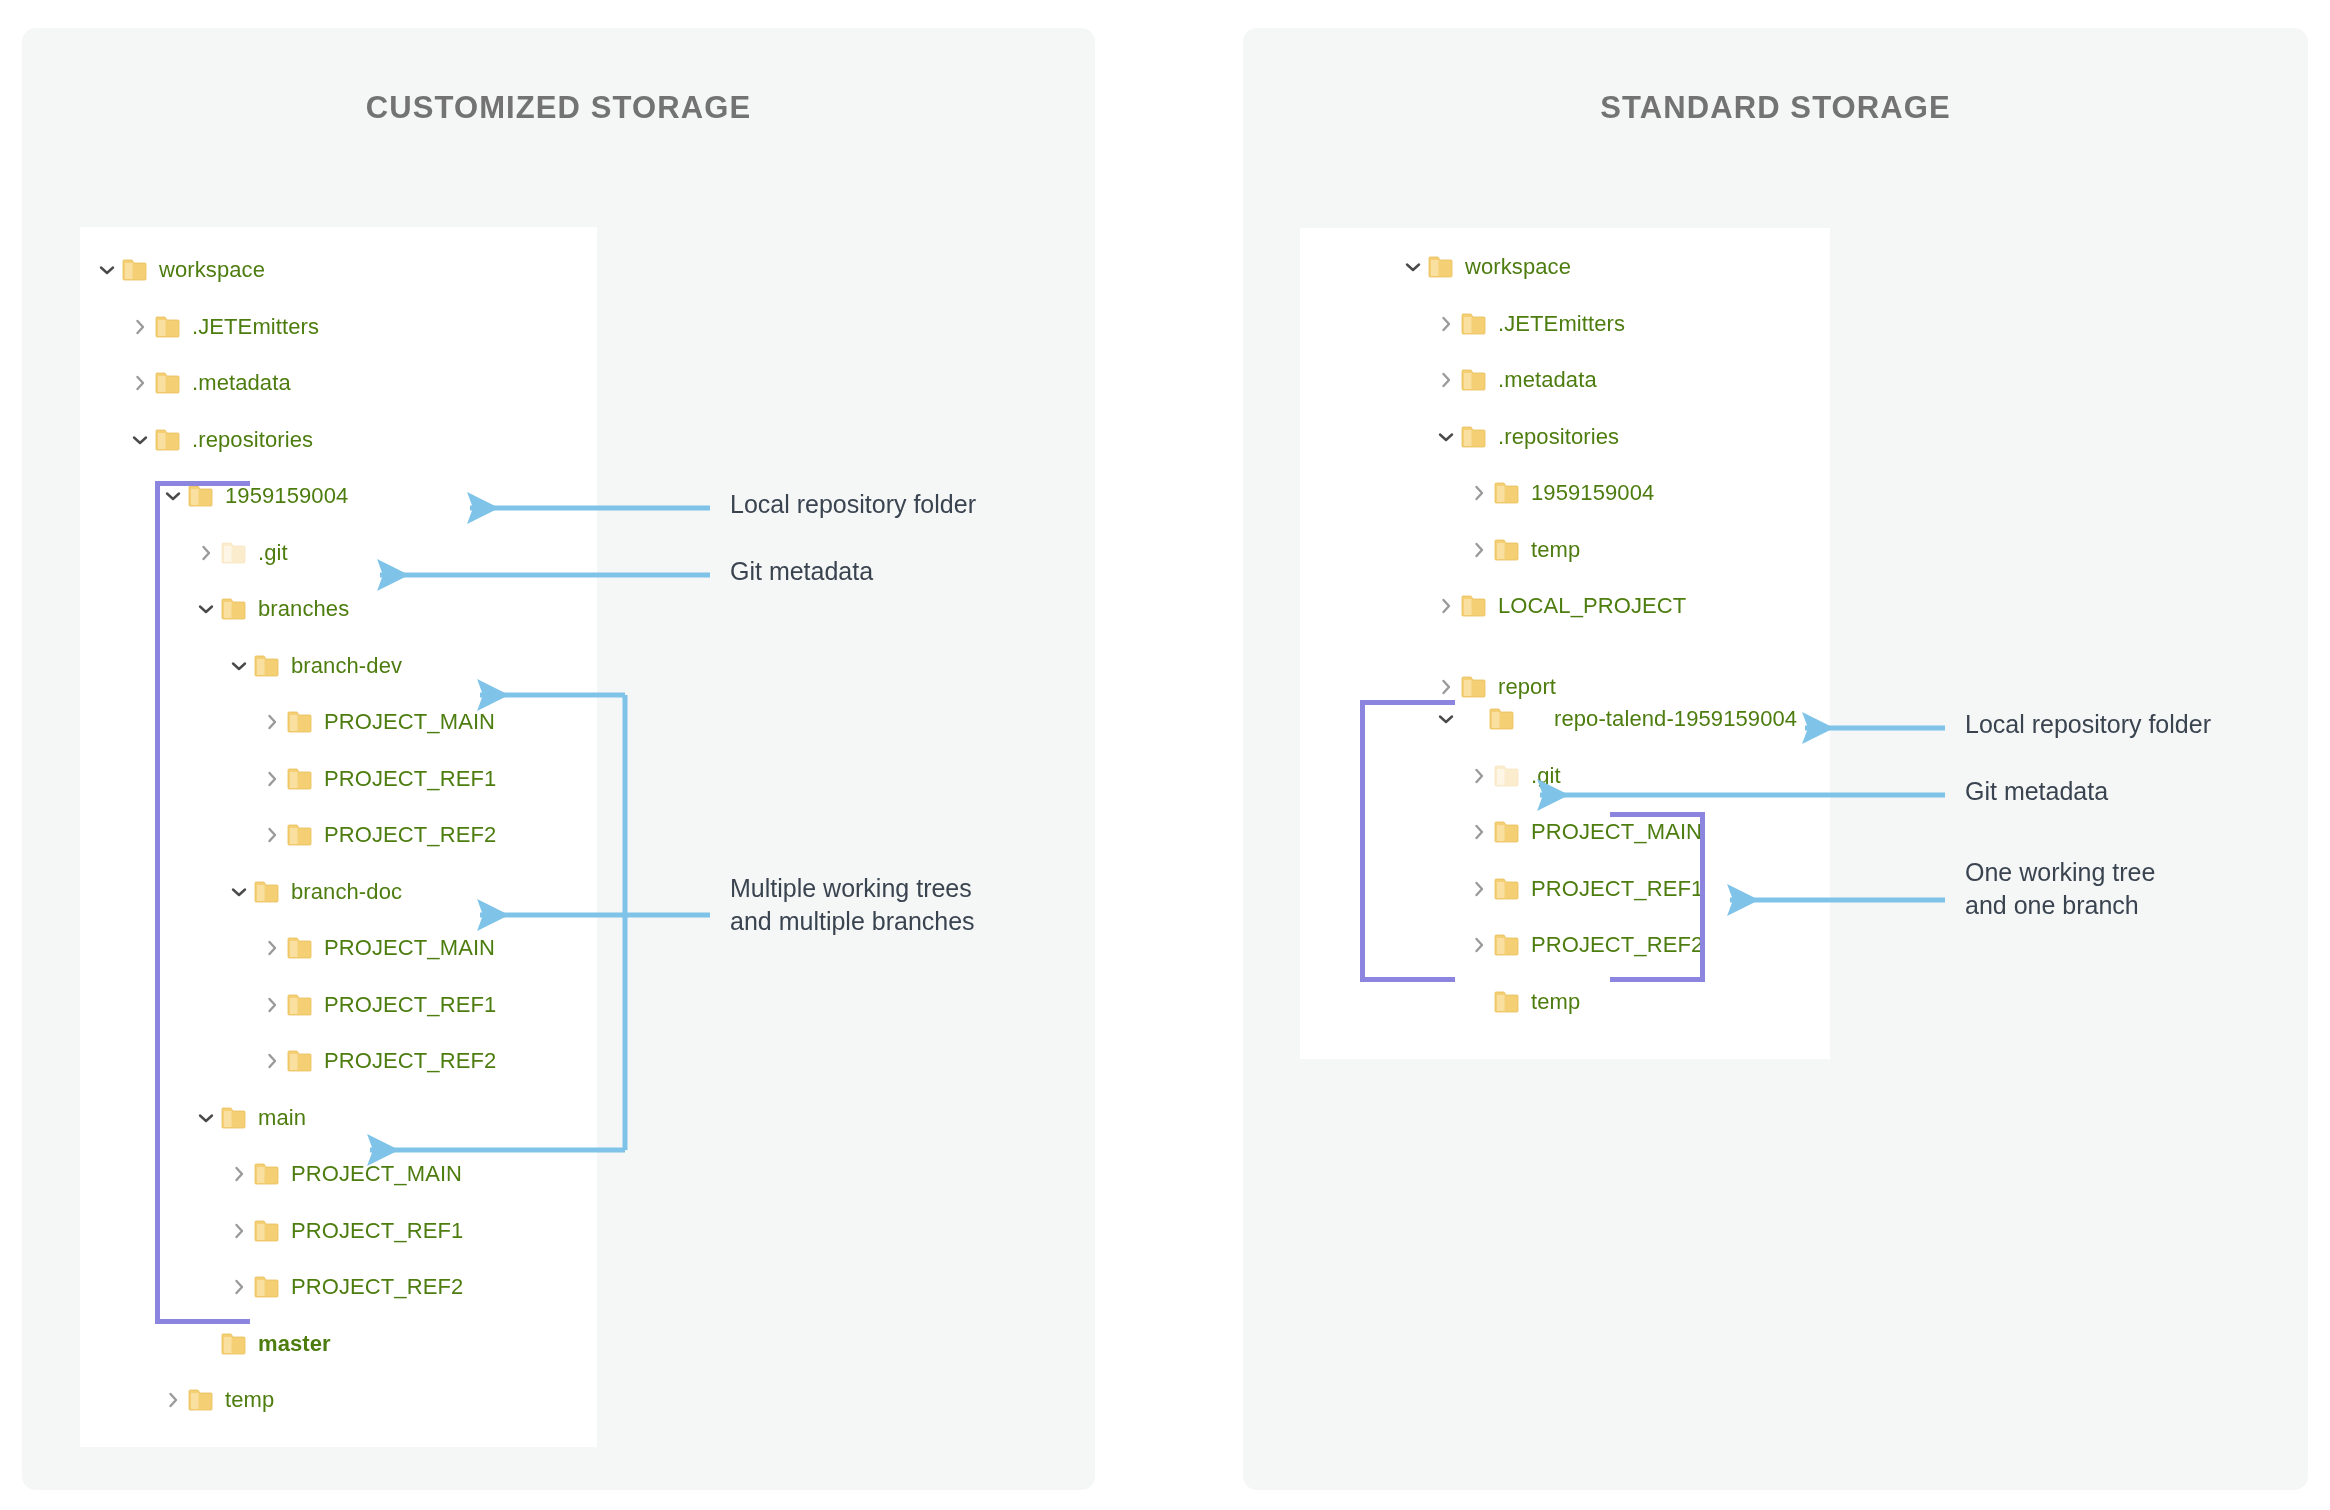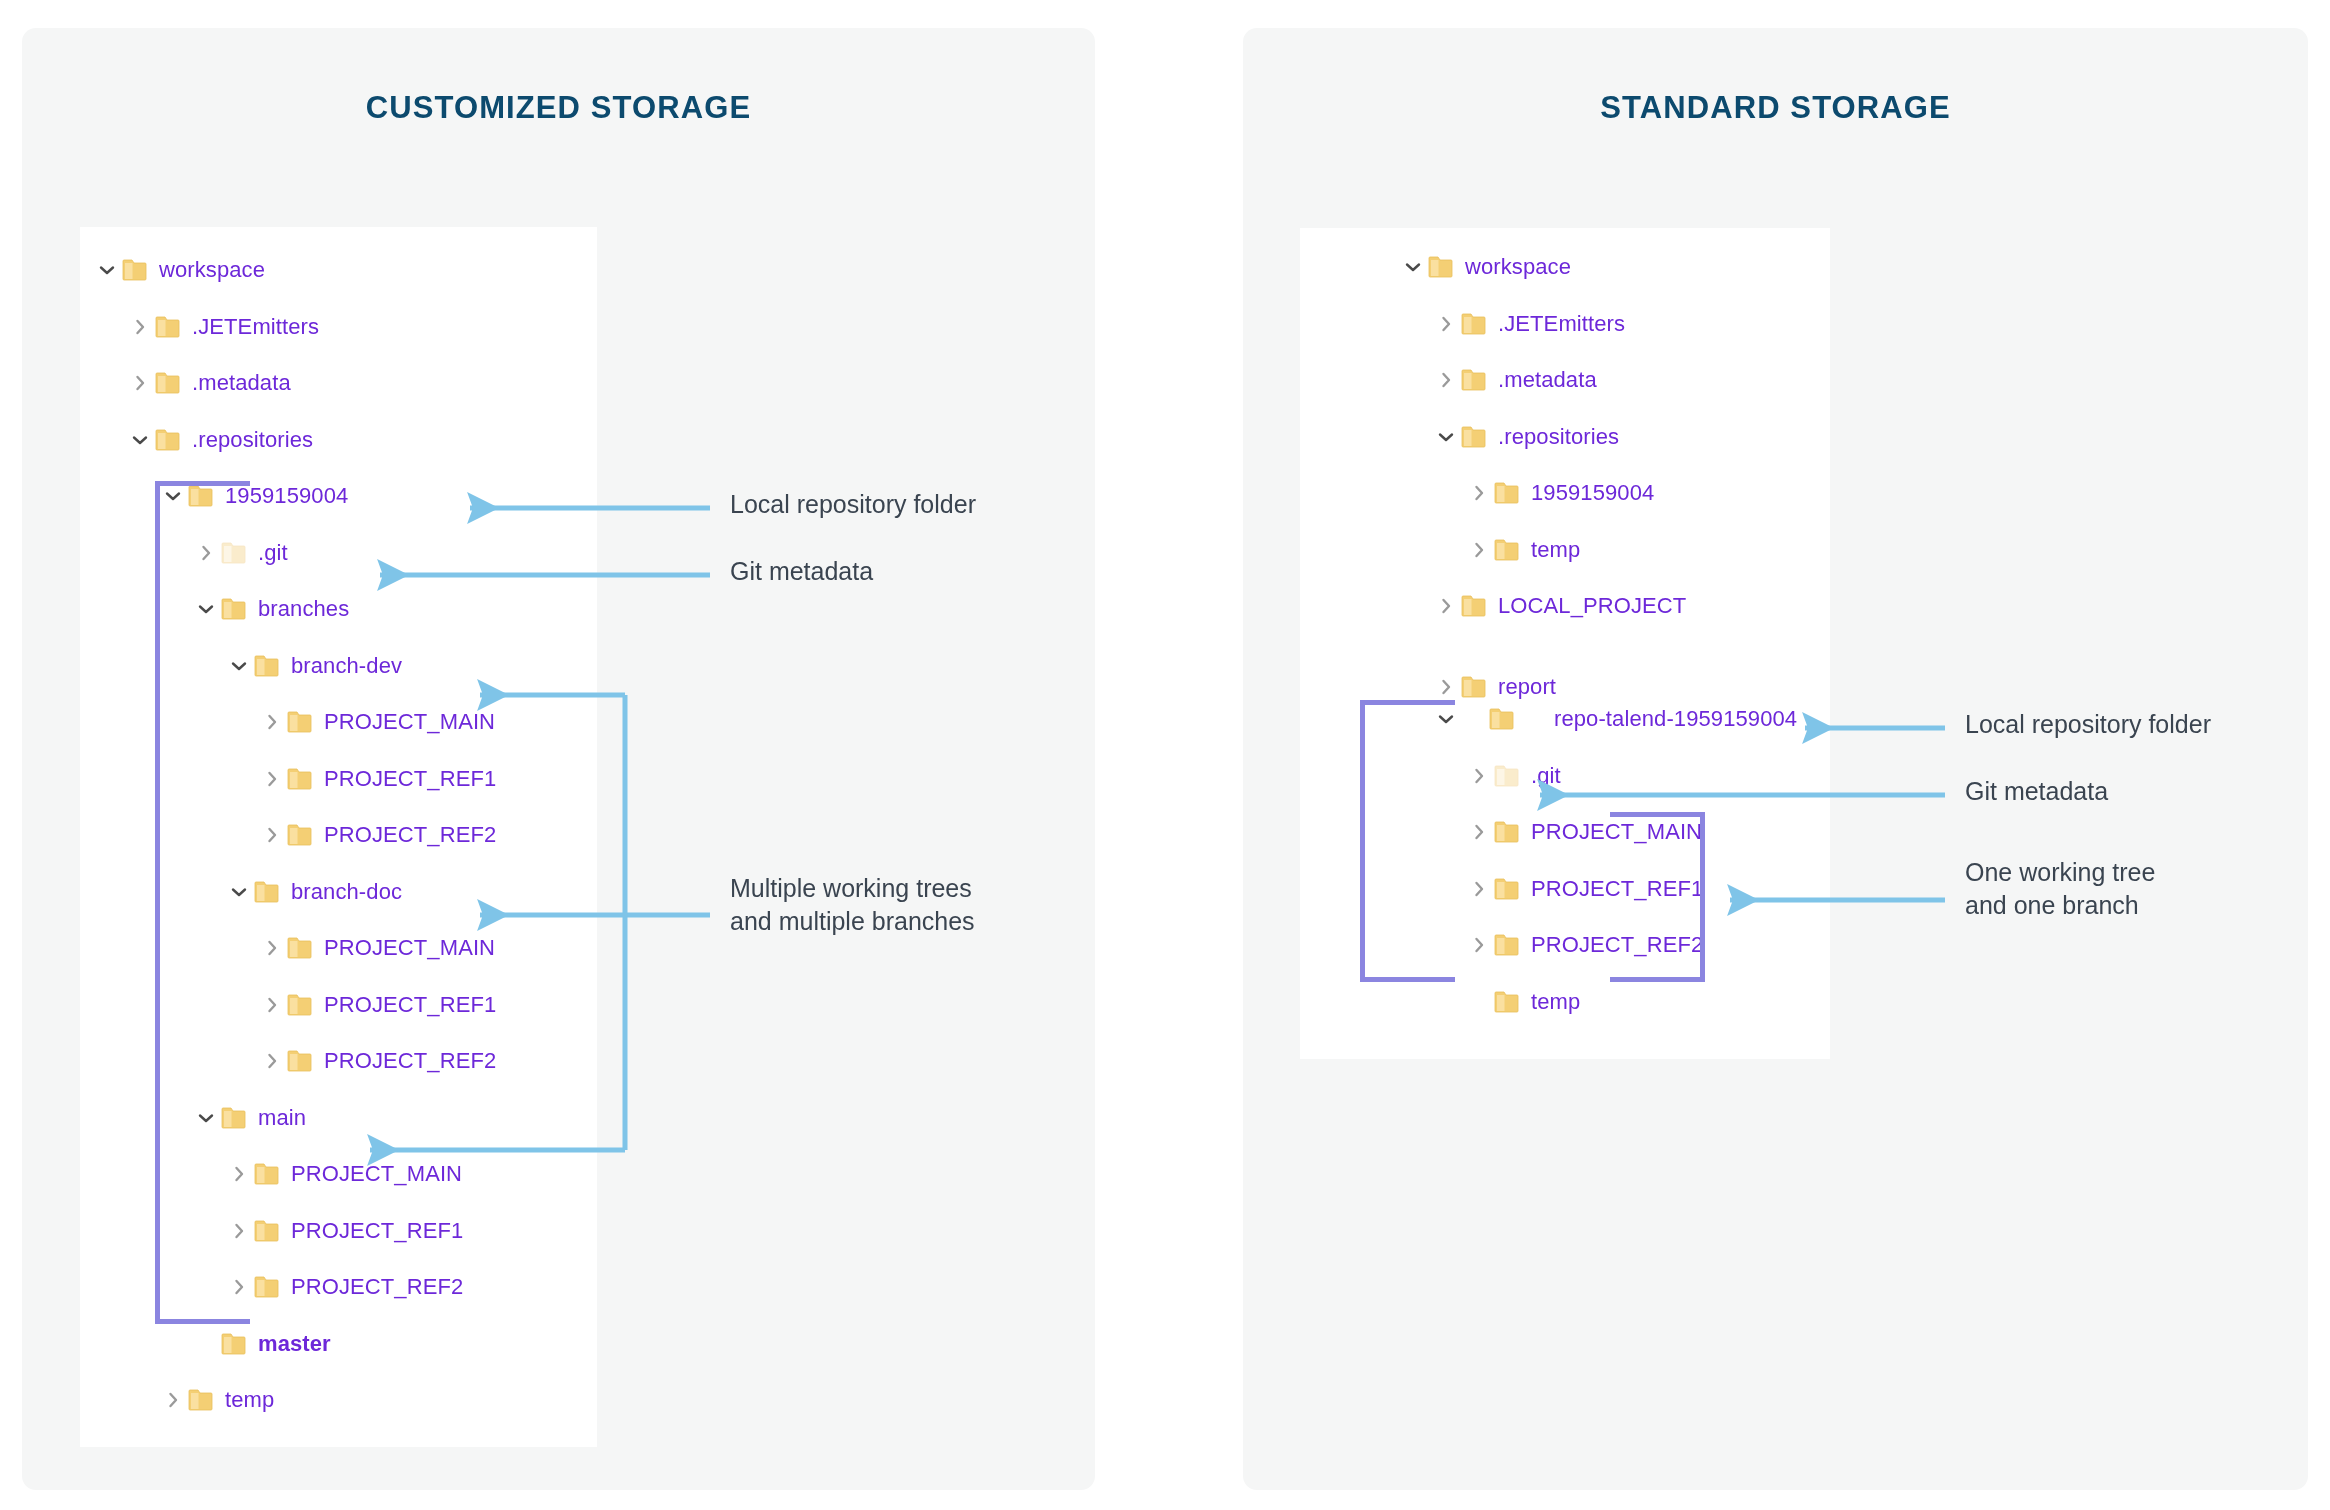--- a/index.html
+++ b/index.html
@@ -31,21 +31,21 @@
 
   .card-title {
     position: absolute;
     top: 62px;
     left: 0;
     width: 100%;
     text-align: center;
     font-size: 31px;
     font-weight: bold;
     letter-spacing: 1.1px;
-    color: #0c4a6e;
+    color: #737373;
   }
 
   
   .tree-panel {
     position: absolute;
     background: #ffffff;
   }
   #panel-left  { left: 80px;  top: 227px; width: 517px; height: 1220px; }
   #panel-right { left: 1300px; top: 228px; width: 530px; height: 831px; }
 
@@ -70,21 +70,21 @@
     width: 30px;
     height: 38px;
     display: inline-flex;
     align-items: center;
     justify-content: center;
     flex: 0 0 auto;
   }
   .folder svg { display: block; }
   .label {
     font-size: 22px;
-    color: #6d28d9;
+    color: #4d7c0f;
     padding-left: 9px;
     letter-spacing: 0.1px;
   }
 
   
   .bracket {
     position: absolute;
     border: 5px solid #8b85e0;
     box-sizing: border-box;
     background: transparent;

